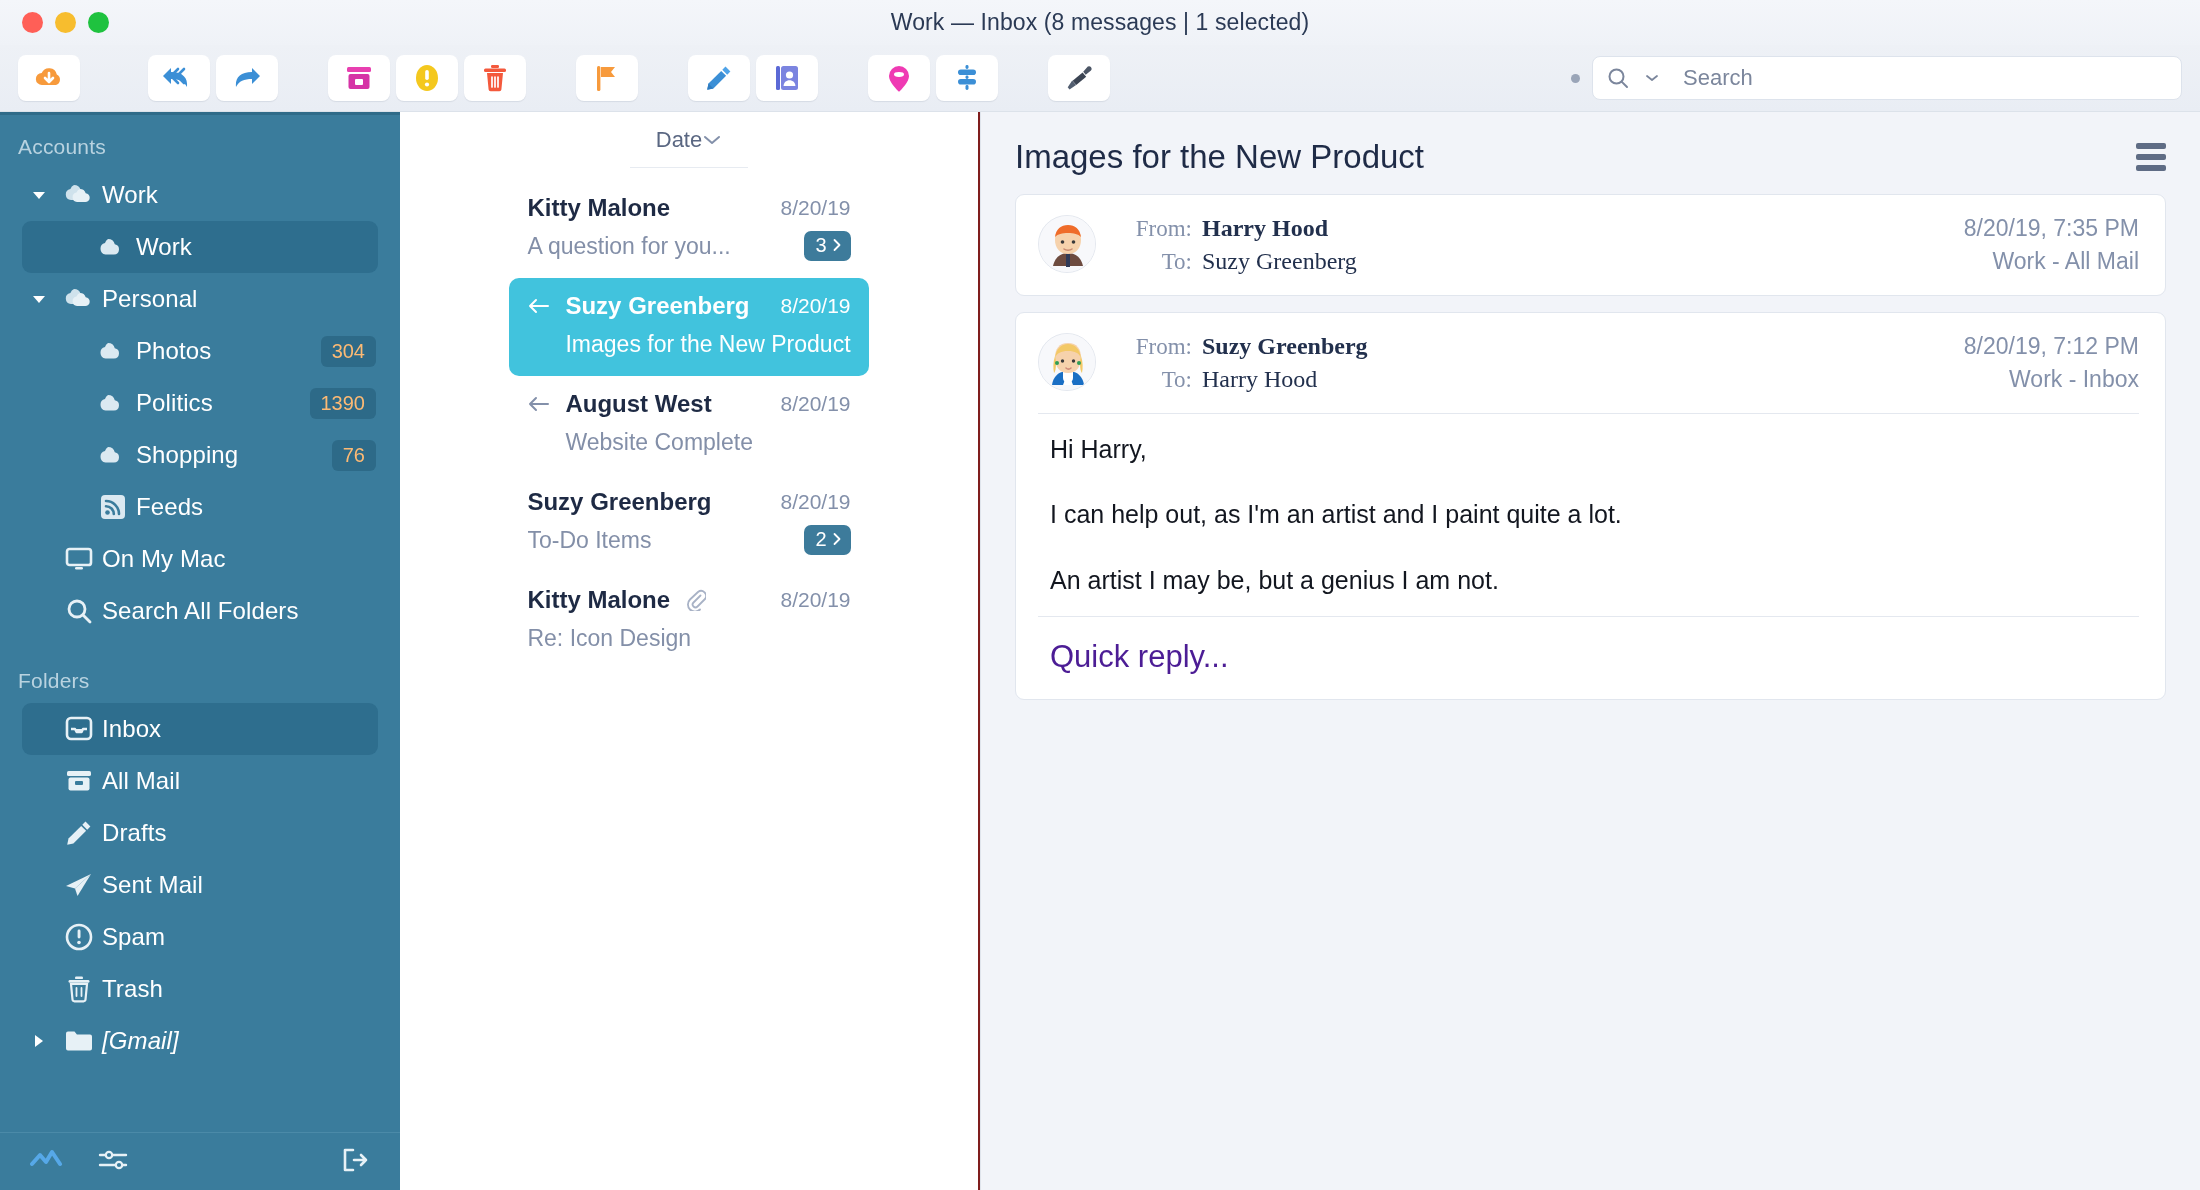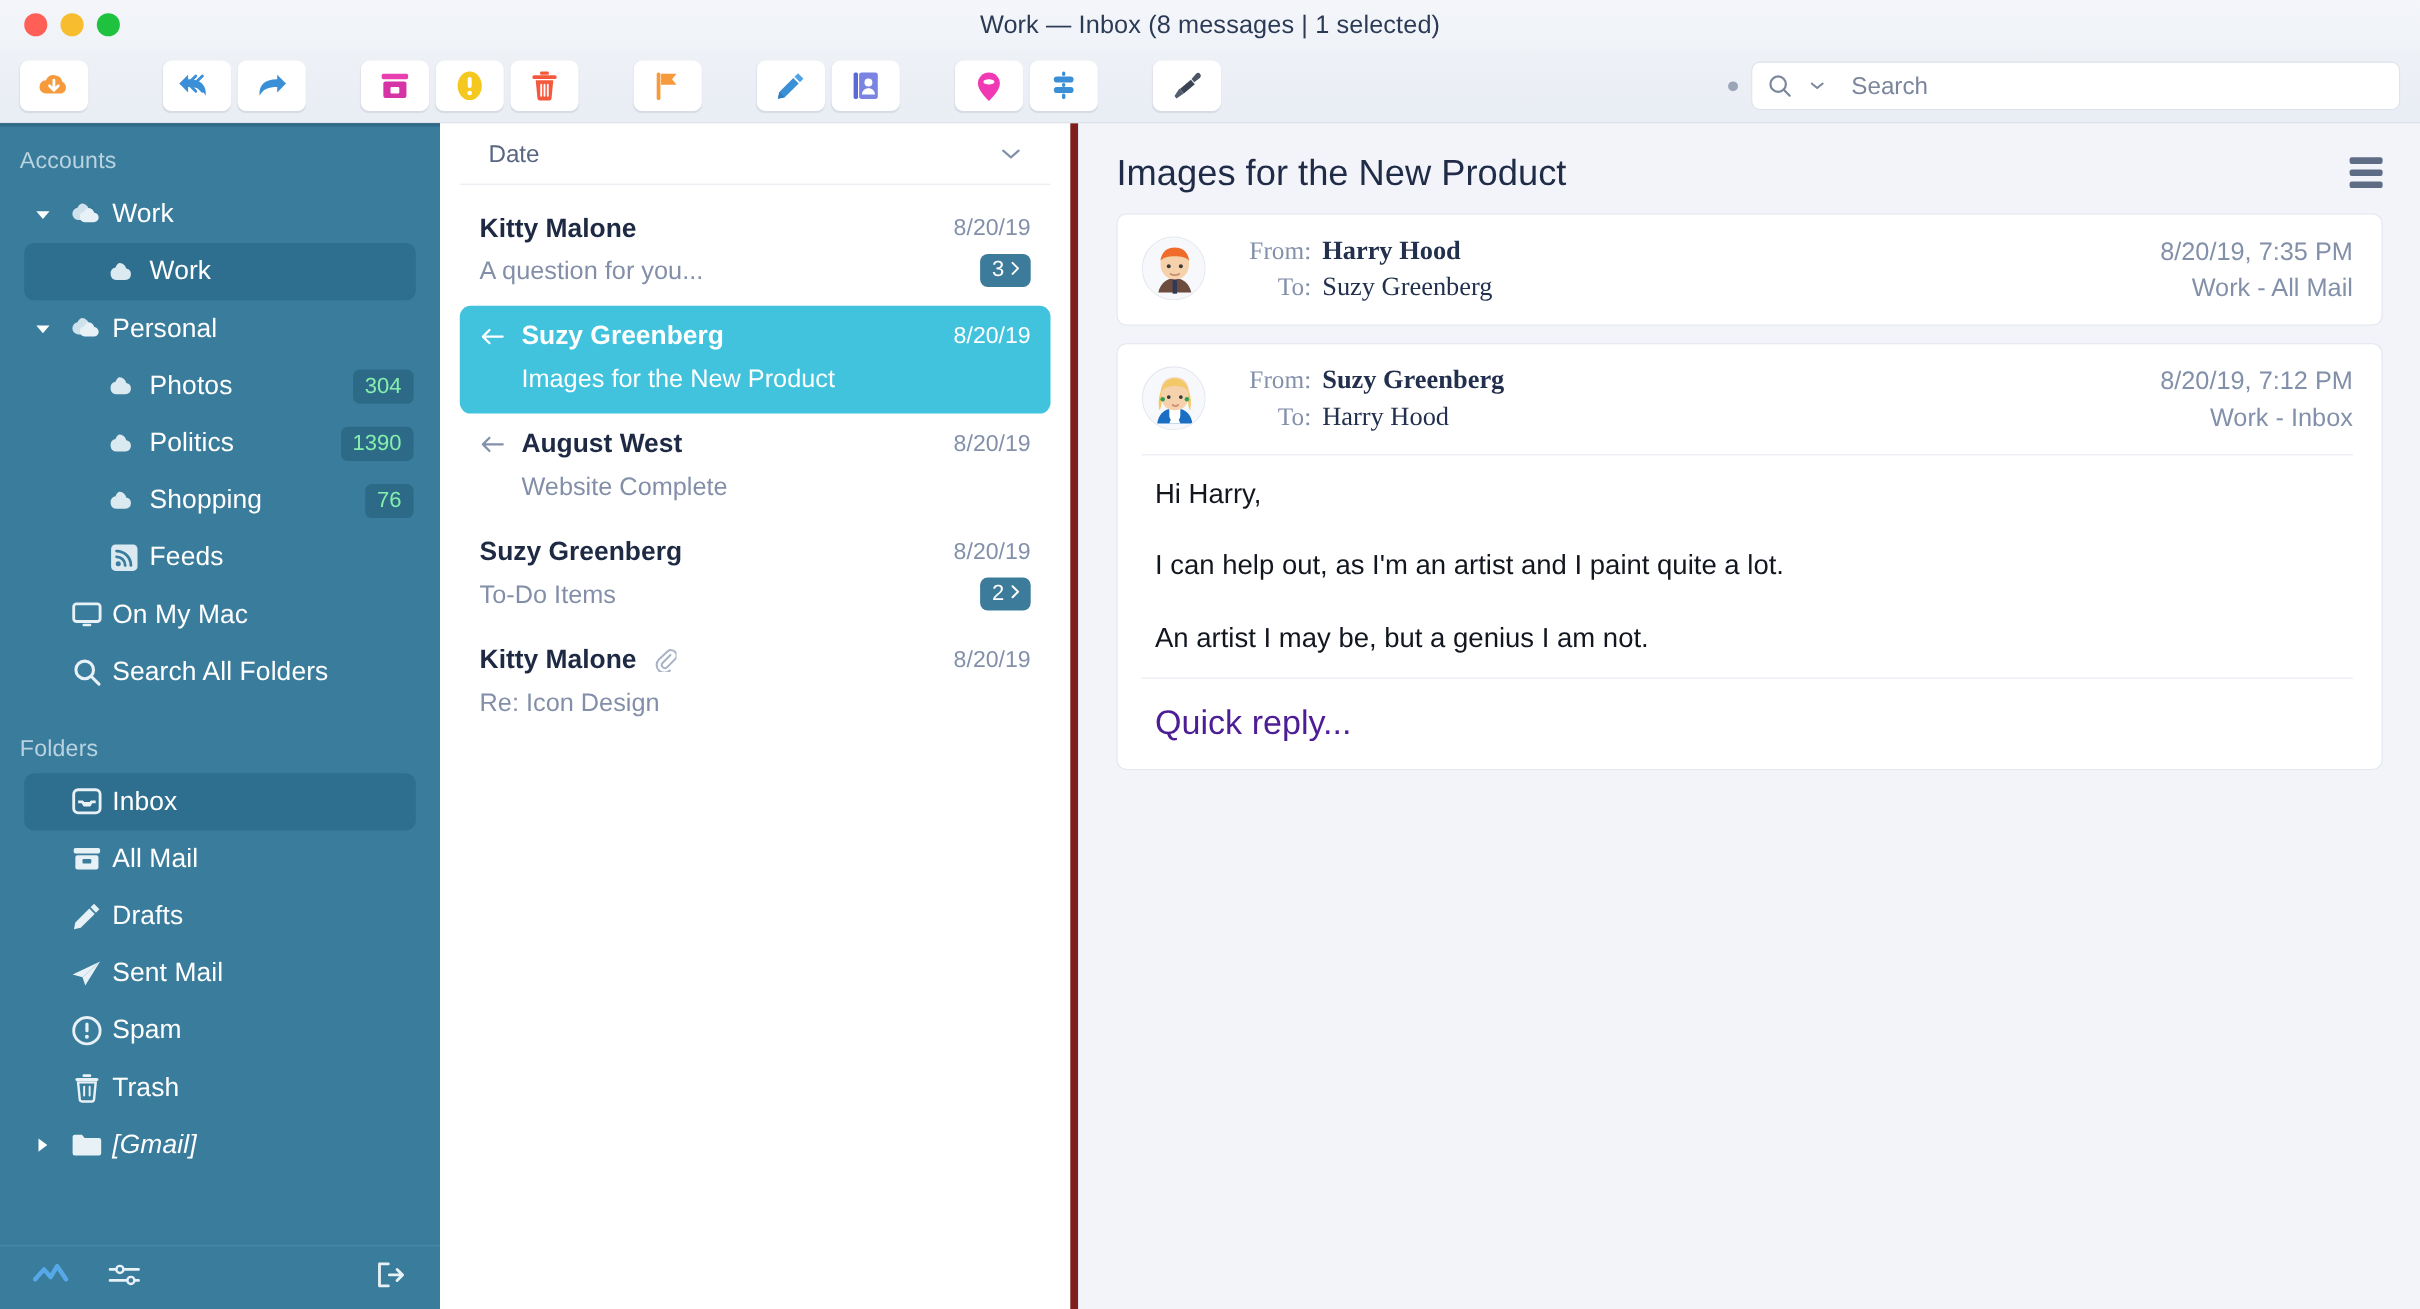--- a/index.html
+++ b/index.html
@@ -71,36 +71,37 @@
     display: flex; align-items: center; height: 52px;
     margin: 0 22px; border-radius: 9px; padding-left: 0px; gap: 0;
     position: relative;
   }
   .side-row.sel { background: #2e6e8e; }
   .tri { width: 34px; flex:0 0 34px; display:flex; align-items:center; justify-content:center; }
   .sideicon { width: 46px; flex: 0 0 46px; display: flex; align-items: center; justify-content: center; }
   .side-label { font-size: 24px; color: #fff; letter-spacing: .1px; }
   .side-label.italic { font-style: italic; }
   .badge {
-    margin-left: auto; background: #2d6a88; color: #86efac; font-size: 20px;
+    margin-left: auto; background: #2d6a88; color: #fdba74; font-size: 20px;
     border-radius: 6px; padding: 4px 11px; margin-right: 2px;
   }
   .indent-1 { padding-left: 34px; }
   .spacer-26 { height: 26px; }
 
   .side-bottom {
     height: 58px; flex: 0 0 58px; border-top: 1px solid #4b8aa8;
     display: flex; align-items: center; padding: 0 30px; gap: 32px;
   }
   .side-bottom .right { margin-left: auto; }
 
   
   .msglist {
     width: 580px; flex: 0 0 580px; background: #fff; display: flex; flex-direction: column;
-    border-right: 7px solid #7f1d1d;
+    border-right: 2px solid #7f1d1d;
+    align-items: center;
   }
   .list-head {
     height: 56px; display: flex; align-items: center; justify-content: space-between;
     padding: 0 26px 0 26px; margin: 0 18px; border-bottom: 1px solid #e7ebf1;
     font-size: 22px; color: #5a6782;
   }
   .list-head span { padding-left: 0; }
   .rows { padding-top: 12px; }
   .row {
     margin: 0 18px; border-radius: 10px; padding: 14px 18px 16px 18px;

